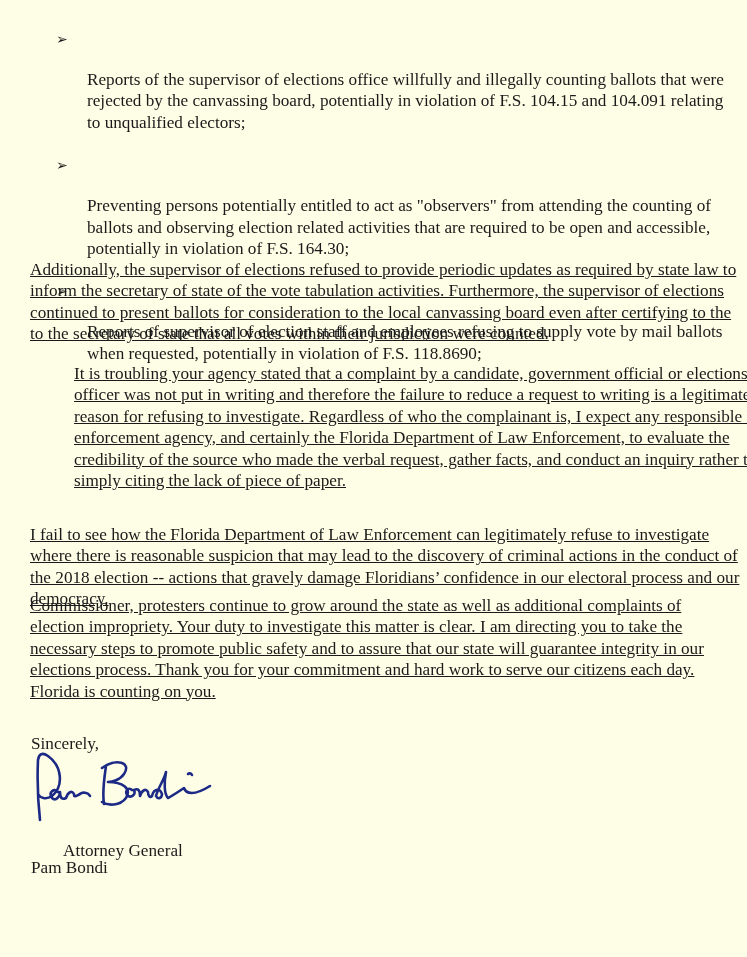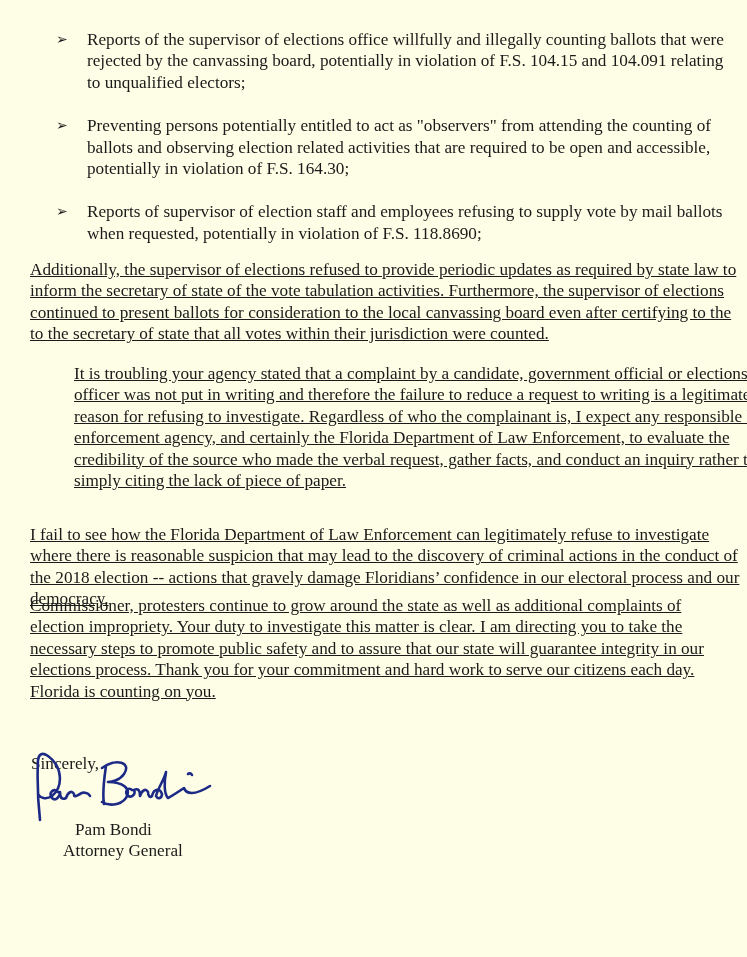--- a/index.html
+++ b/index.html
@@ -8,29 +8,29 @@
     background: #fefee6;
     font-family: "Liberation Serif", "DejaVu Serif", serif;
     color: #1a1a1a;
     font-size: 17.2px;
     line-height: 21.4px;
   }
   .page { position: relative; width: 747px; height: 957px; }
   .bullets { position: absolute; left: 55px; top: 29px; width: 680px; }
   .bullet { display: flex; margin-bottom: 22px; }
   .bullet .arrow { width: 31px; flex: none; font-size: 14px; line-height: 21.4px; padding-left: 1px; }
-  .bullet .text { flex: 1; }
+  .bullet .text { flex: 1; margin-top: 40px; }
   .para { position: absolute; left: 30px; width: 710px; margin: 0; text-decoration: underline; }
   #p1 { top: 259px; }
   #p2 { top: 363px; margin-left: 44px; }
   #p3 { top: 524px; }
   #p4 { top: 595px; }
-  .closing { position: absolute; left: 31px; top: 733px; margin-top: 20px; }
+  .closing { position: absolute; left: 31px; top: 733px; }
   .sig { position: absolute; left: 28px; top: 752px; width: 200px; height: 72px; }
-  .name { position: absolute; left: 31px; top: 819px; margin-left: 44px; }
+  .name { position: absolute; left: 31px; top: 857px; }
   .title { position: absolute; left: 31px; top: 840px; margin-left: 32px; }
 </style>
 </head>
 <body>
 
 <div class="page">
 
   <div class="bullets">
     <div class="bullet">
       <span class="arrow">➢</span>

